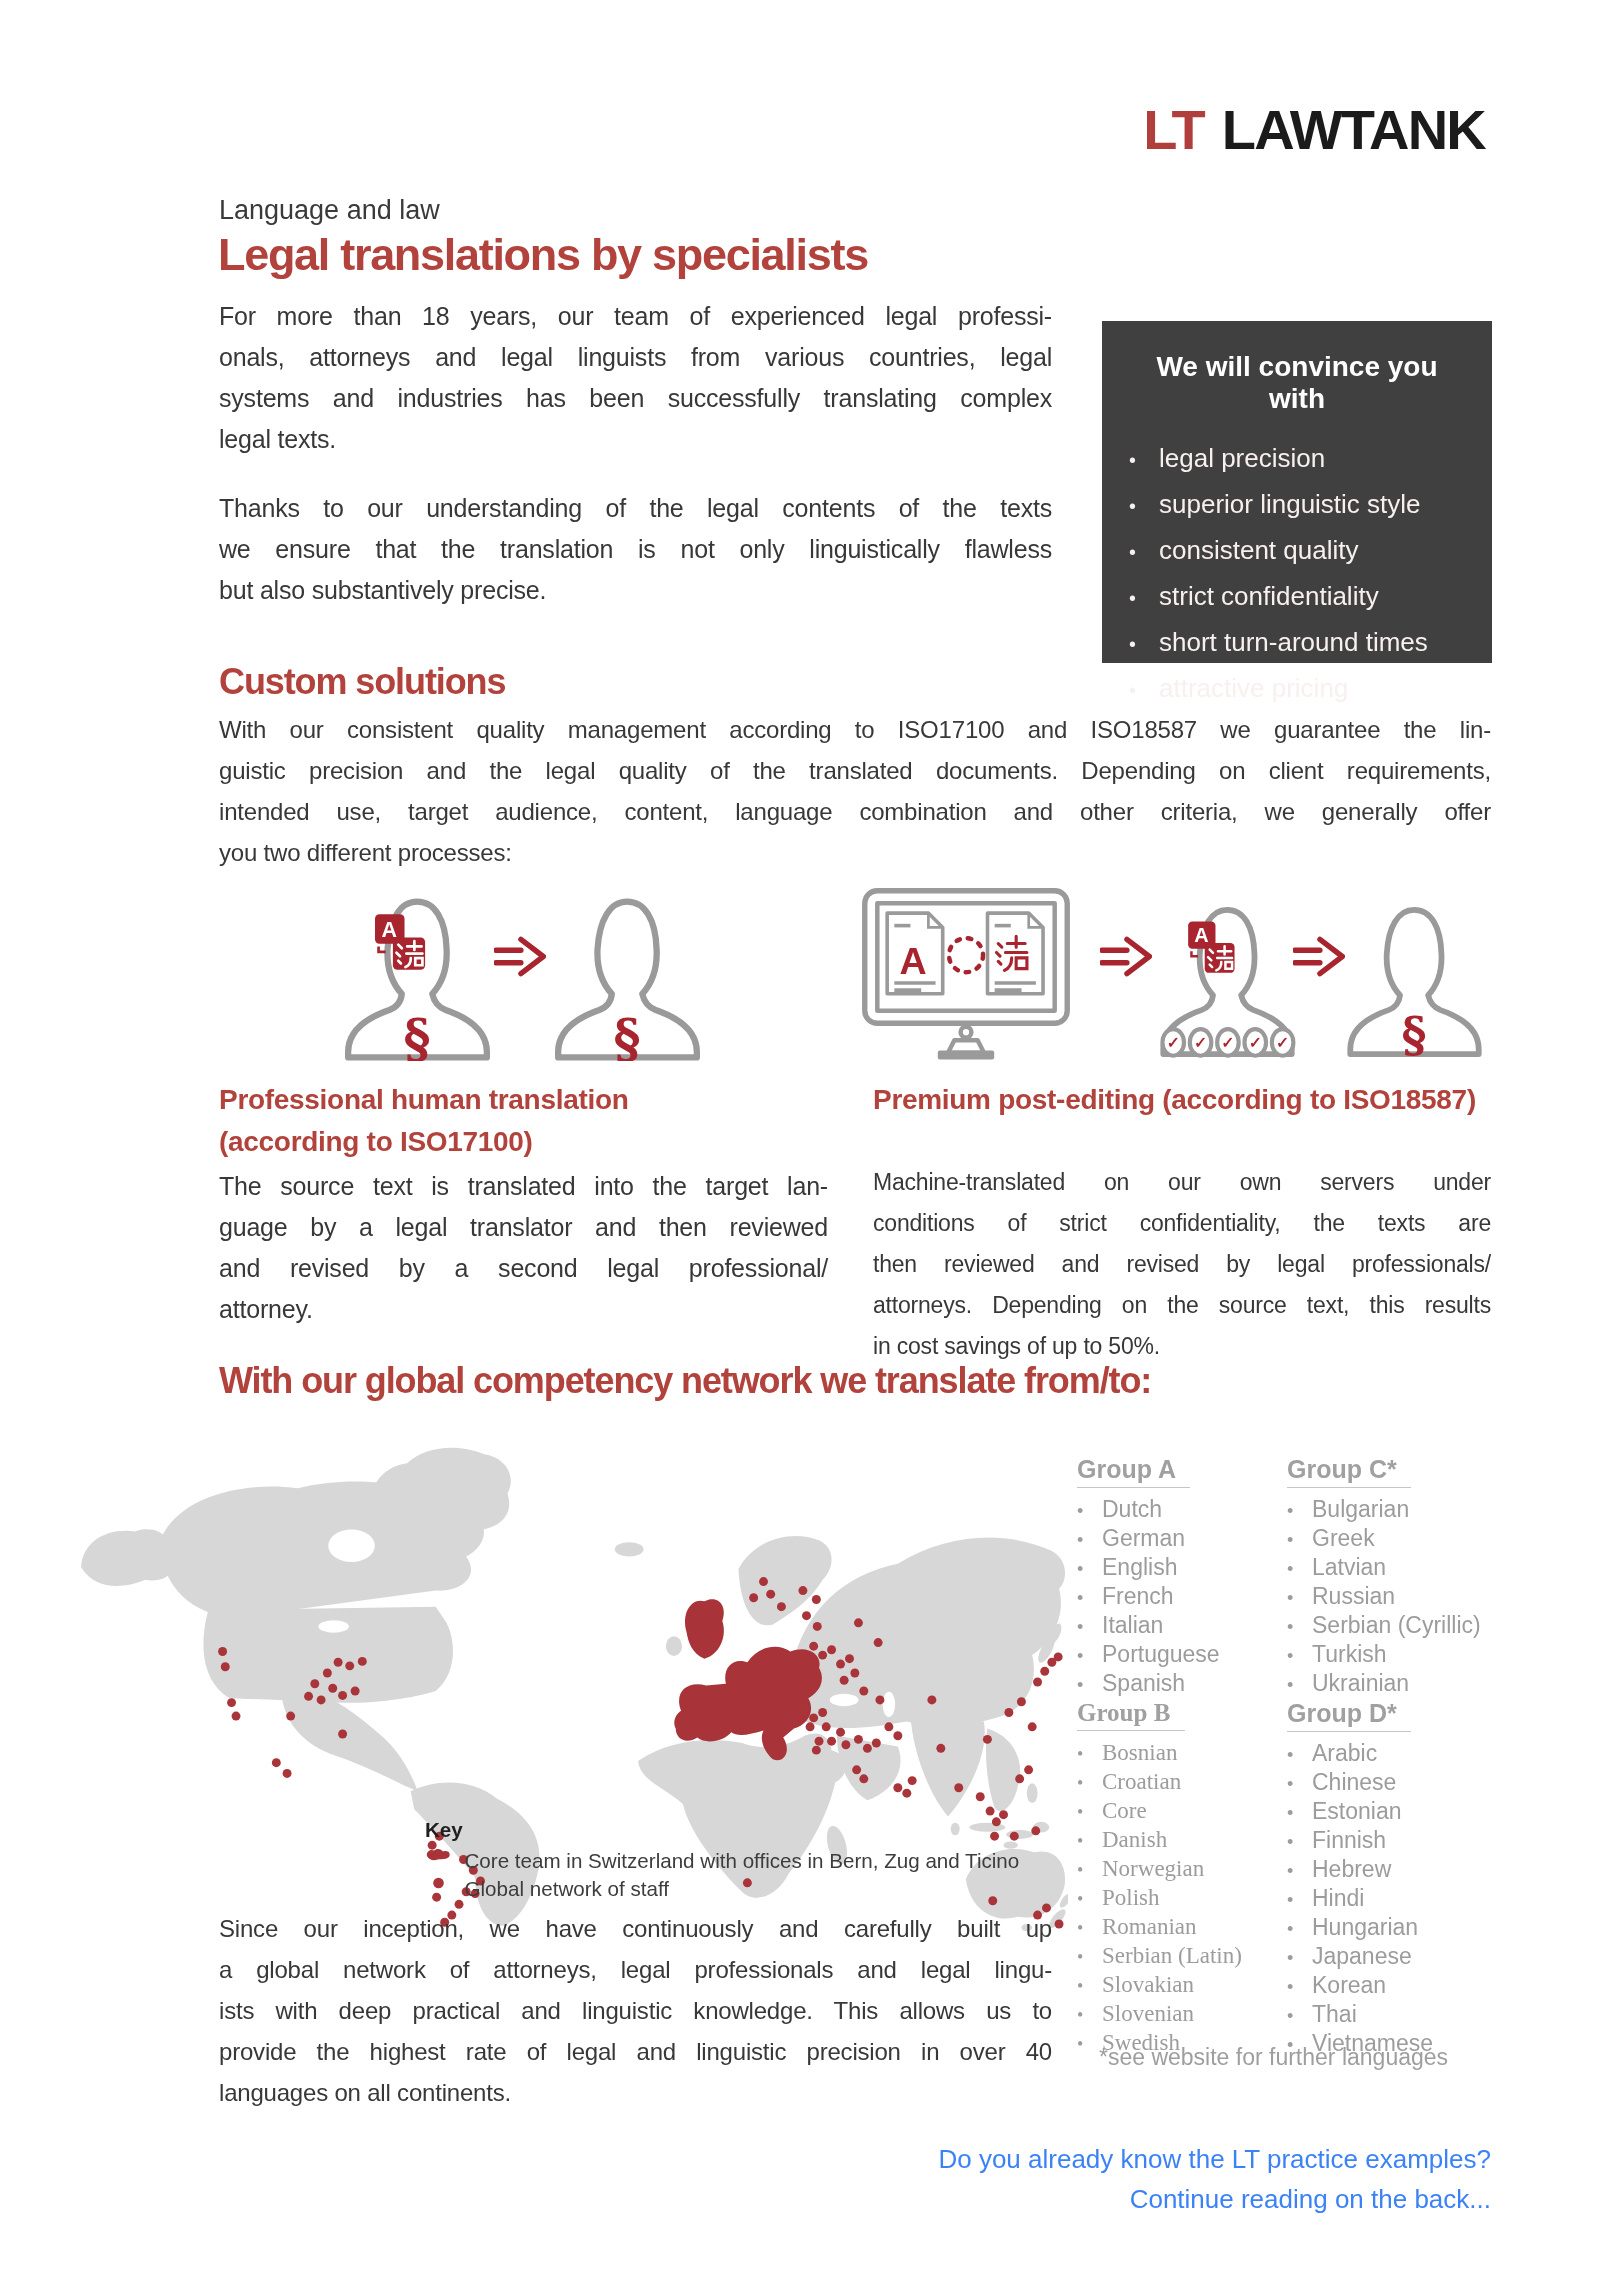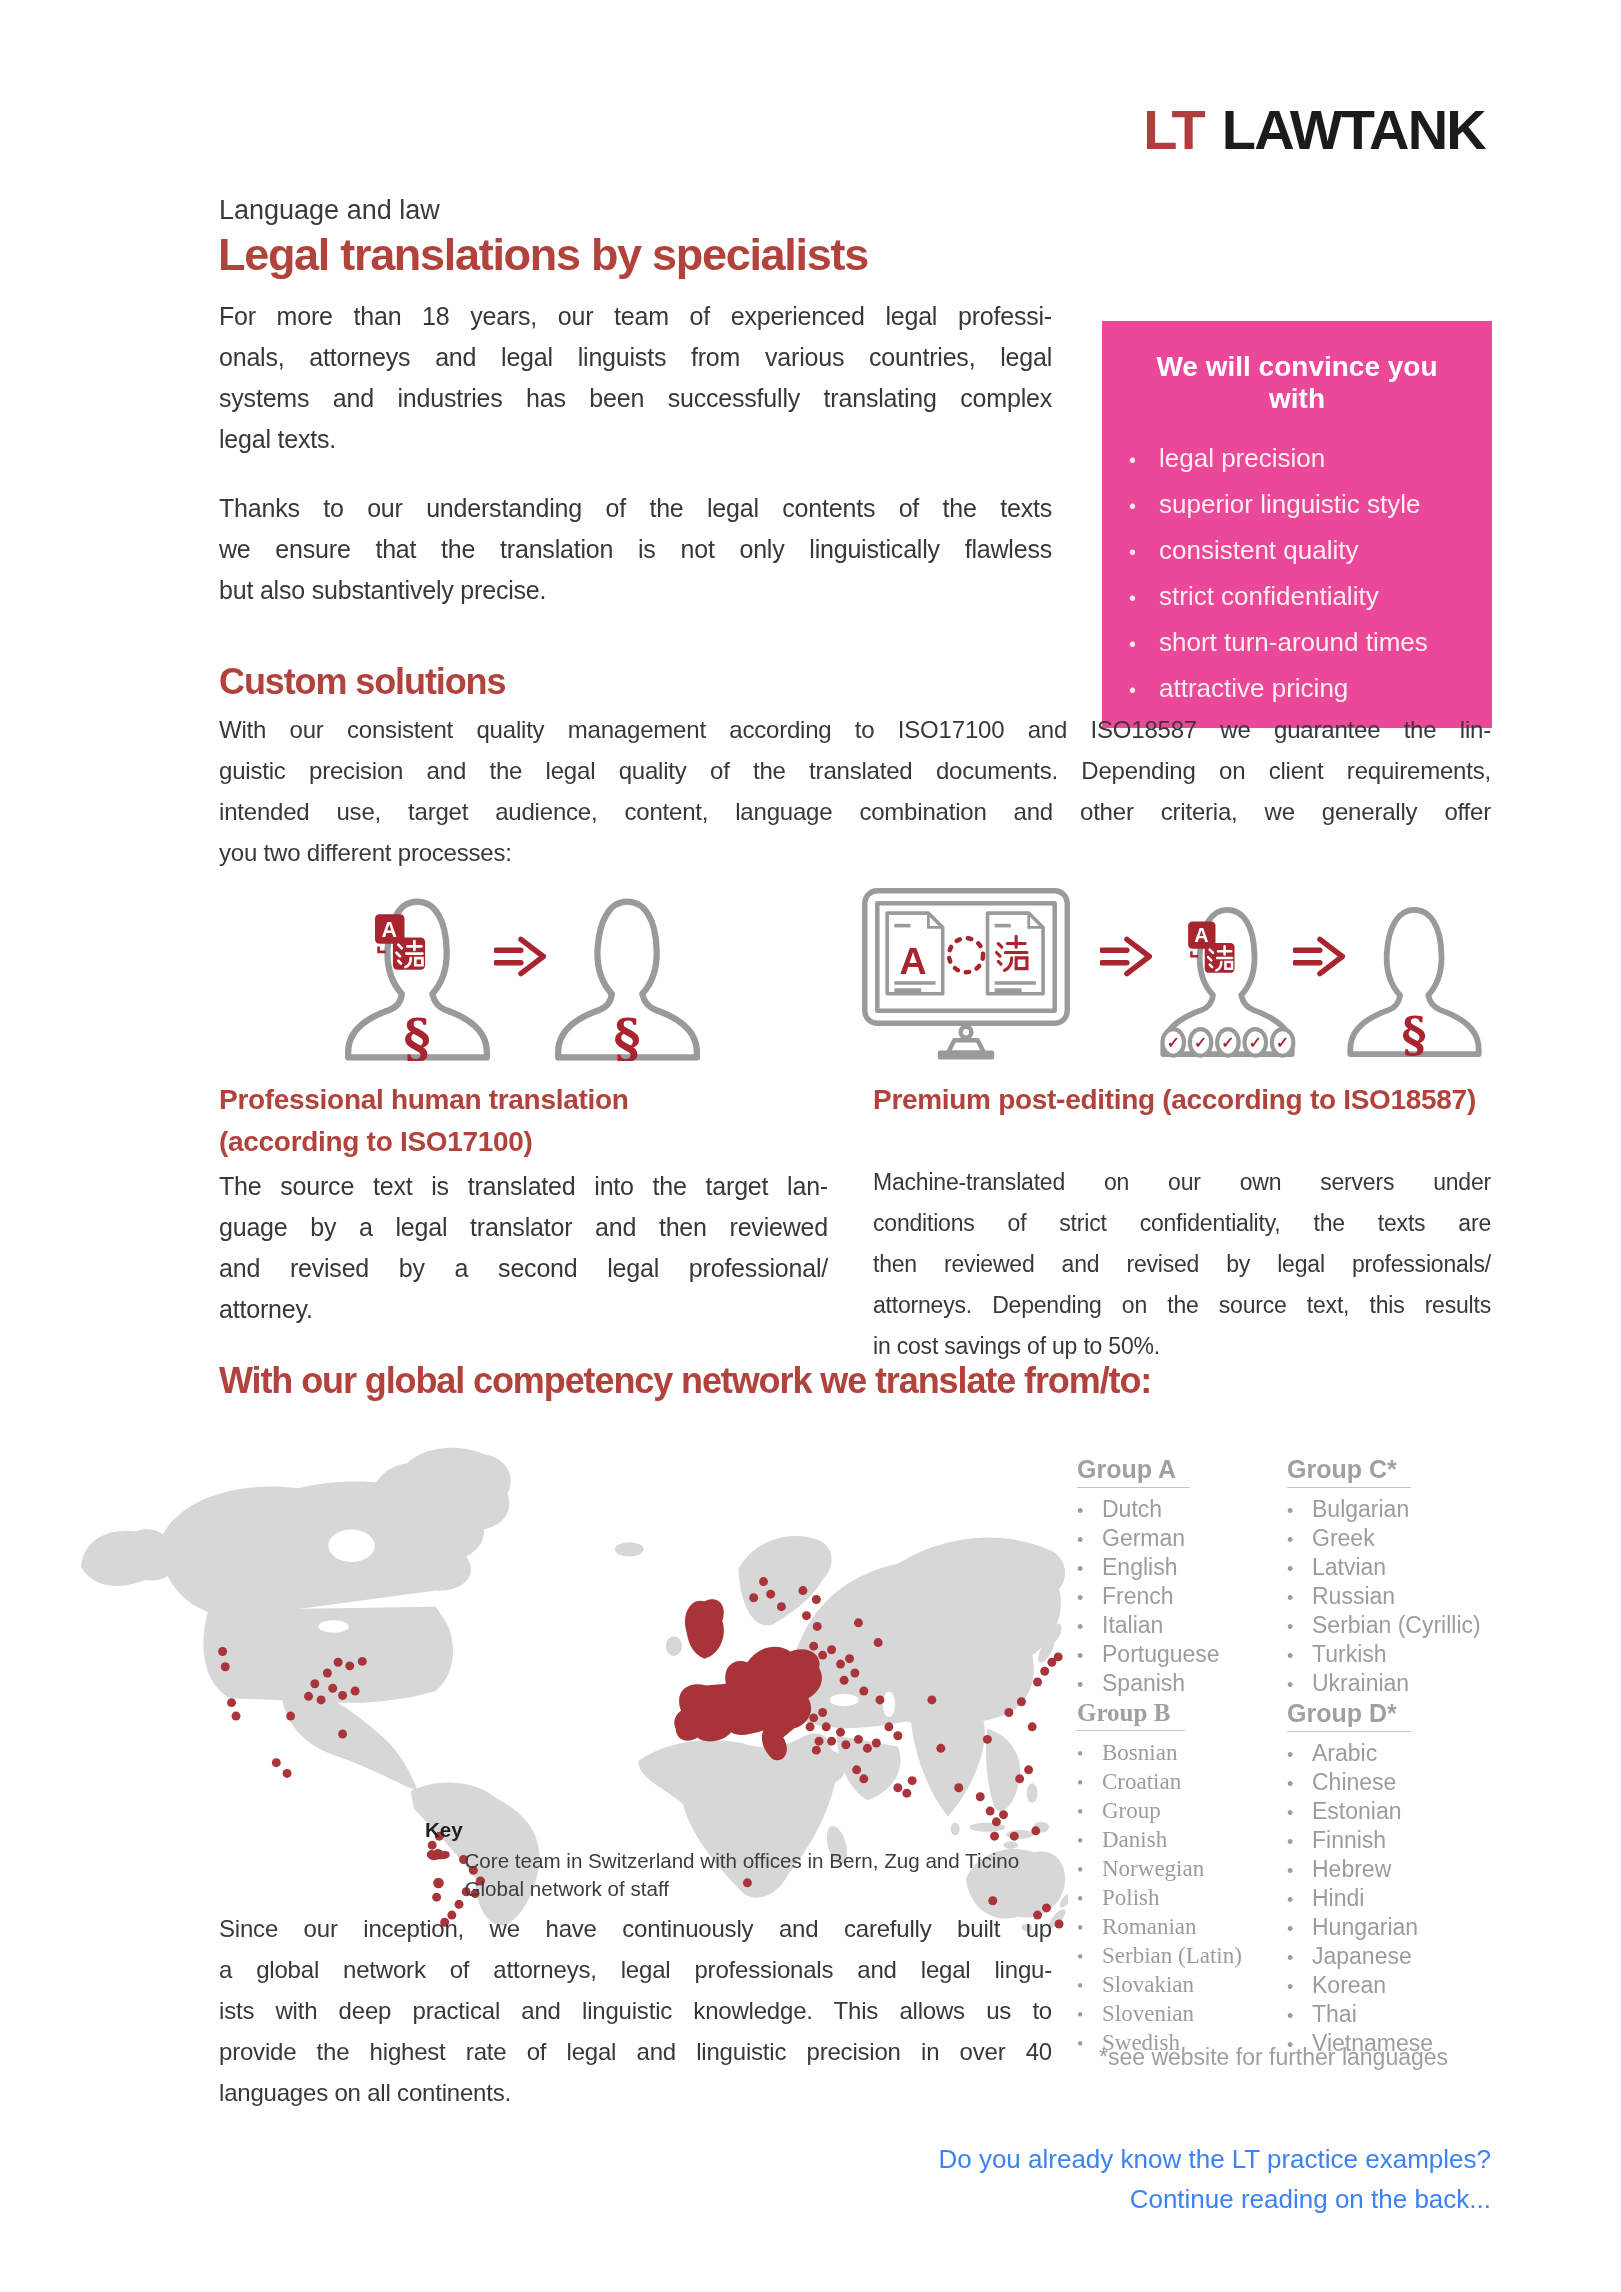--- a/index.html
+++ b/index.html
@@ -17,21 +17,21 @@
   .kicker{left:219px;top:195px;font-size:27px;color:#3a3a3a;}
   .h-big{left:218px;top:229px;font-size:45px;font-weight:bold;color:#b2423c;letter-spacing:-1.3px;}
   .h-med{font-size:36px;font-weight:bold;color:#b2423c;letter-spacing:-1.1px;}
 
   
   .para .ln{text-align:justify;text-align-last:justify;letter-spacing:-0.2px;line-height:41px;height:41px;white-space:nowrap;}
   .para .ln.last{text-align-last:left;}
   .fs28{font-size:25px;} .fs27{font-size:24px;} .fs26{font-size:23px;}
 
   
-  .cbox{left:1102px;top:321px;width:390px;height:407px;background:#ec4899;color:#f8f0ee;box-sizing:border-box;padding:25px 27px;}
+  .cbox{left:1102px;top:321px;width:390px;height:342px;background:#404040;color:#f8f0ee;box-sizing:border-box;padding:25px 27px;}
   .cbox .cb-title{font-size:28px;font-weight:bold;color:#ffffff;text-align:center;margin-top:5.4px;}
   .cbox .cb-item{display:flex;align-items:baseline;font-size:26px;line-height:46px;height:46px;}
   .cbox .cb-item .bdot{width:30px;text-align:left;font-size:19.7px;}
   .cb-list{margin-top:19.7px;}
 
   
   .ctitle{font-size:28px;font-weight:bold;color:#b2423c;letter-spacing:-0.3px;line-height:42px;}
 
   
   .gstroke{stroke:#9a9a9a;fill:#ffffff;stroke-linejoin:round;stroke-linecap:round;}
@@ -432,21 +432,21 @@
         <span>Ukrainian</span>
       </div></div>
   <div class="abs group" style="left:1077px;top:1699px;font-family:Liberation Serif, serif;"><div class="ghead">Group B</div><div class="gitem">
         <span class="gb">•</span>
         <span>Bosnian</span>
       </div><div class="gitem">
         <span class="gb">•</span>
         <span>Croatian</span>
       </div><div class="gitem">
         <span class="gb">•</span>
-        <span>Group</span>
+        <span>Core</span>
       </div><div class="gitem">
         <span class="gb">•</span>
         <span>Danish</span>
       </div><div class="gitem">
         <span class="gb">•</span>
         <span>Norwegian</span>
       </div><div class="gitem">
         <span class="gb">•</span>
         <span>Polish</span>
       </div><div class="gitem">

